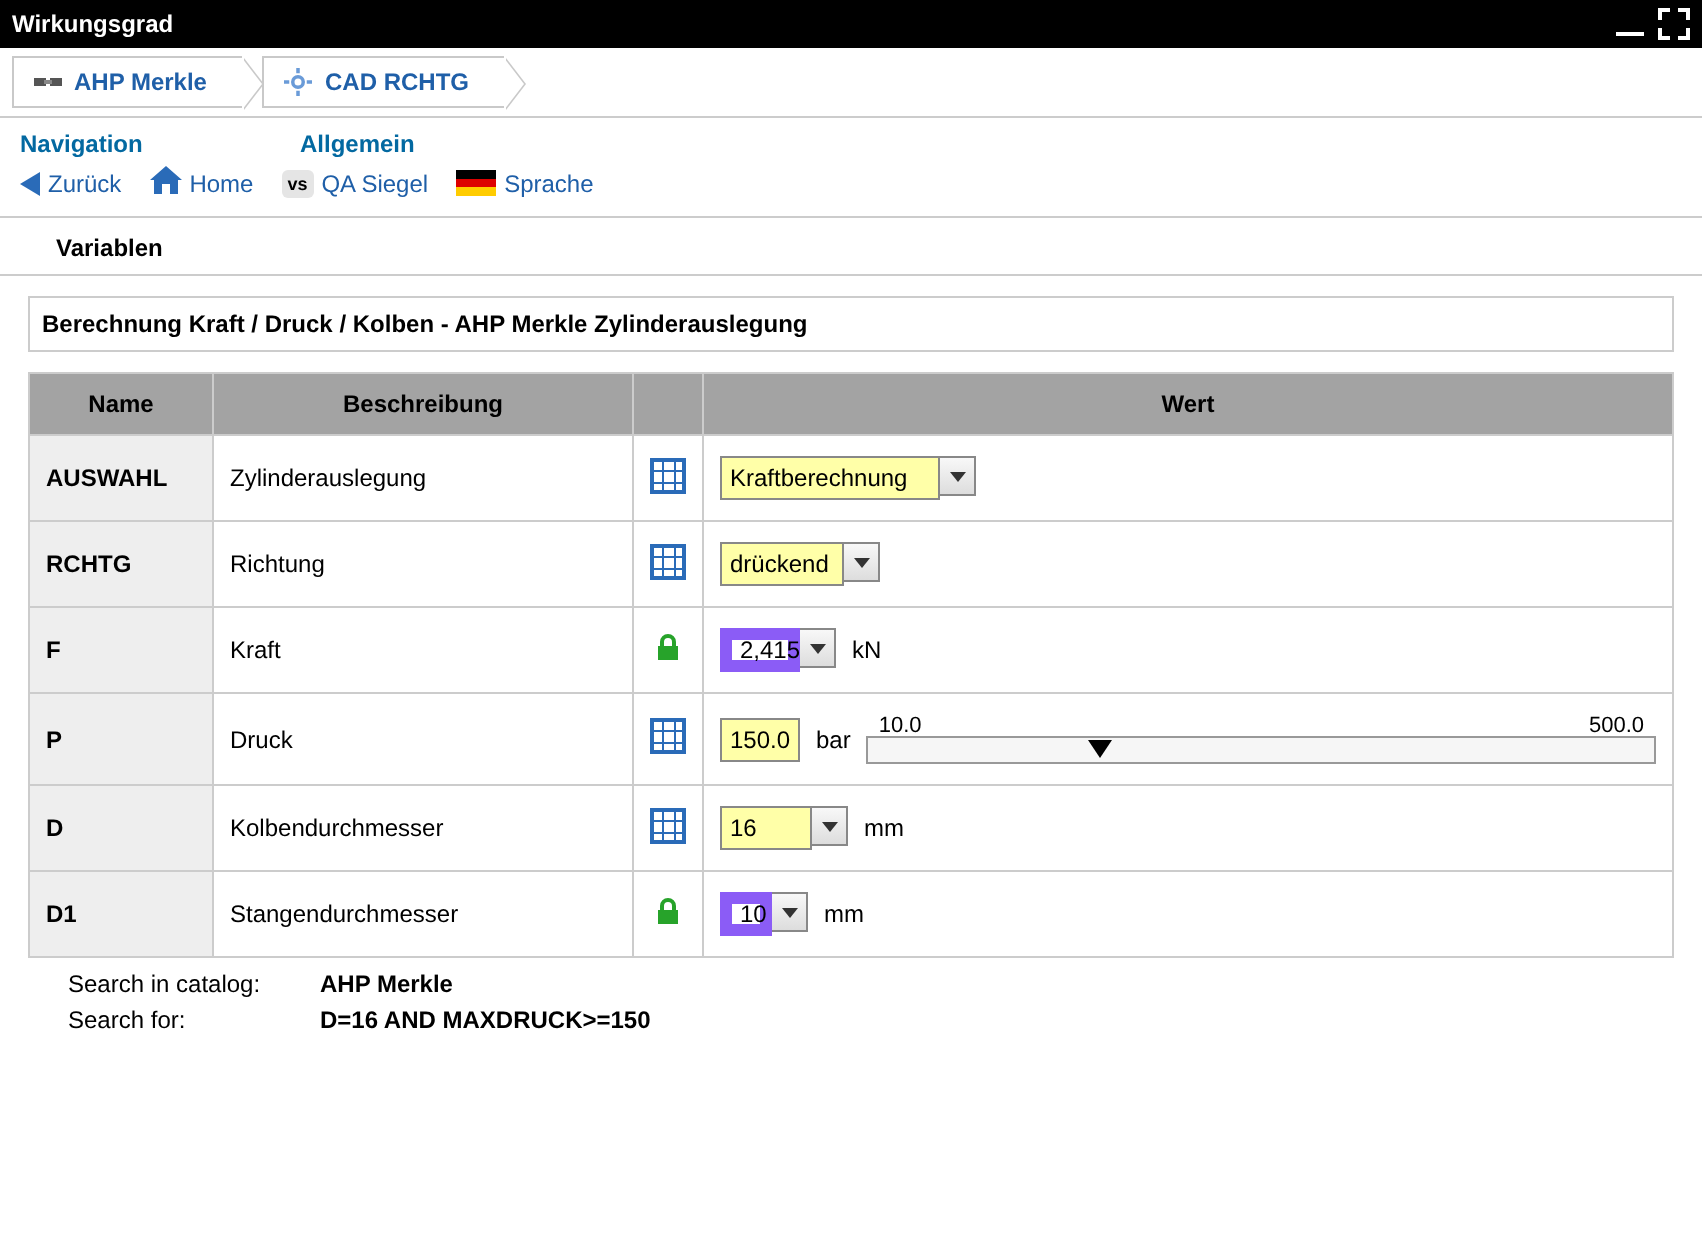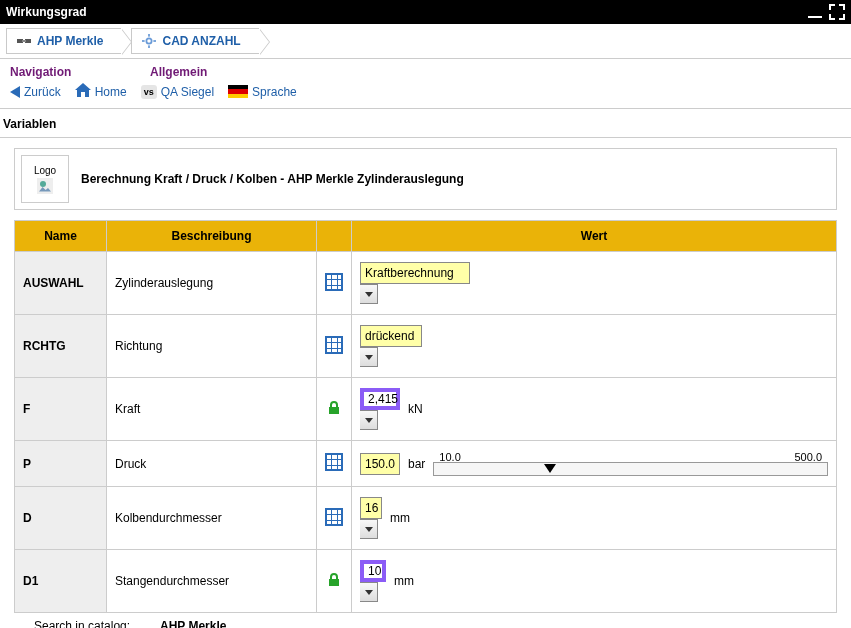--- a/index.html
+++ b/index.html
@@ -52,41 +52,41 @@
     border-bottom: 13px solid transparent;
     border-left: 10px solid #fff;
     filter: drop-shadow(1px 0 0 #c9c9c9);
     z-index: 1;
   }
   .crumb-icon { width:14px; height:14px; margin-right:6px; display:inline-flex; align-items:center; justify-content:center; }
   .section-header {
     display: flex;
     padding: 6px 10px 2px;
     font-weight: bold;
-    color: #701a75;
+    color: #0369a1;
   }
   .nav-label { width: 140px; }
   .toolbar {
     display: flex;
     align-items: center;
     gap: 14px;
     padding: 2px 10px 8px;
     border-bottom: 1px solid #ccc;
   }
   .nav-item { display: inline-flex; align-items: center; gap: 4px; color: #1f5fa8; cursor: pointer; }
   .flag {
     width: 20px; height: 13px; display:inline-block;
     background: linear-gradient(to bottom, #000 0 33%, #d00 33% 66%, #fc0 66% 100%);
   }
   .qa-icon {
     width: 16px; height: 14px; border-radius:3px;
     background:#e5e5e5; color:#000; font-size:9px; font-weight:bold;
     display:inline-flex; align-items:center; justify-content:center;
   }
-  .variablen-label { padding: 8px 3px 6px; font-weight:bold; border-bottom:1px solid #ccc; }
+  .variablen-label { padding: 8px 28px 6px; font-weight:bold; border-bottom:1px solid #ccc; }
   .content { padding: 10px 14px; }
   .header-box {
     border: 1px solid #ccc;
     padding: 6px;
     display:flex;
     align-items:center;
     gap:12px;
     margin-bottom: 10px;
   }
   .logo-box {
@@ -108,21 +108,21 @@
     content:""; position:absolute; width:6px; height:6px;
     left:3px; top:3px; border-radius:50%; background:#5a9;
   }
   .logo-broken::after {
     content:""; position:absolute; bottom:2px; left:2px; right:2px; height:5px;
     background: #79b;
     clip-path: polygon(0 100%, 30% 10%, 55% 70%, 75% 30%, 100% 100%);
   }
   table.vars { width: 100%; border-collapse: collapse; }
   table.vars th {
-    background: #eab308;
+    background: #a3a3a3;
     border: 1px solid #ccc;
     padding: 8px;
     font-weight: bold;
     margin-top: 13px;
   }
   table.vars th.th-name { width: 92px; }
   table.vars th.th-desc { width: 210px; }
   table.vars th.th-icon { width: 28px; }
   table.vars td {
     border: 1px solid #ccc;
@@ -154,35 +154,35 @@
   .yellow-field {
     background:#ffffa8;
     border:1px solid #888;
     height:22px;
     display:inline-flex;
     align-items:center;
     padding: 0 4px;
   }
   .white-field {
     background:#fff;
-    border:4px solid #8b5cf6;
+    border:6px solid #8b5cf6;
     height:22px;
     display:inline-flex;
     align-items:center;
     padding:0 4px;
   }
   .dd-btn {
     width:18px; height:20px; background:linear-gradient(#f8f8f8,#ddd);
     border:1px solid #888; border-left:none;
     display:inline-flex; align-items:center; justify-content:center; cursor:pointer;
   }
   .dd-btn::after {
     content:""; width:0;height:0;border-left:4px solid transparent;border-right:4px solid transparent;border-top:5px solid #333;
   }
-  .combo { display:inline-flex;flex-direction:column; }
+  .combo { display:inline-flex; }
   .unit { color:#000; }
   .slider-wrap { flex:1; display:flex; flex-direction:column; }
   .slider-labels { display:flex; justify-content:space-between; font-size:11px; padding: 0 6px; color:#000; }
   .slider-track {
     height:14px; border:1px solid #999; background:#f6f6f6;
     position:relative; margin-top:-1px;
   }
   .slider-thumb {
     position:absolute; top:1px; width:0; height:0;
     border-left:6px solid transparent; border-right:6px solid transparent;
@@ -235,21 +235,21 @@
       <svg class="gear-svg" viewBox="0 0 16 16">
           <circle cx="8" cy="8" r="3" fill="none" stroke="#6a9bd8" stroke-width="2"></circle>
           <g fill="#6a9bd8">
             <rect x="7" y="0" width="2" height="3"></rect>
             <rect x="7" y="13" width="2" height="3"></rect>
             <rect x="0" y="7" width="3" height="2"></rect>
             <rect x="13" y="7" width="3" height="2"></rect>
           </g>
         </svg>
     </span>
-    <span>CAD ANZAHL</span>
+    <span>CAD RCHTG</span>
   </div>
 </div>
 
 <div class="section-header">
   <span class="nav-label">Navigation</span>
   <span>Allgemein</span>
 </div>
 
 <div class="toolbar">
   <span class="nav-item">
@@ -272,24 +272,20 @@
     <span class="flag"></span>
     <span>Sprache</span>
   </span>
 </div>
 
 <div class="variablen-label">Variablen</div>
 
 <div class="content">
 
   <div class="header-box">
-    <div class="logo-box">
-      <span>Logo</span>
-      <span class="logo-broken"></span>
-    </div>
     <span style="font-weight:bold;">Berechnung Kraft / Druck / Kolben - AHP Merkle Zylinderauslegung</span>
   </div>
 
   <table class="vars">
     <thead>
       <tr>
         <th class="th-name">Name</th>
         <th class="th-desc">Beschreibung</th>
         <th class="th-icon"></th>
         <th>Wert</th>
@@ -369,21 +365,21 @@
         </td>
       </tr>
 
       <tr>
         <td class="col-name">D</td>
         <td>Kolbendurchmesser</td>
         <td style="text-align:center;"><span class="grid-icon"></span></td>
         <td>
           <div class="val-cell">
             <span class="combo">
-              <span class="yellow-field" style="width:22px;">16</span>
+              <span class="yellow-field" style="width:46px;">16</span>
               <span class="dd-btn"></span>
             </span>
             <span class="unit">mm</span>
           </div>
         </td>
       </tr>
 
       <tr>
         <td class="col-name">D1</td>
         <td>Stangendurchmesser</td>

